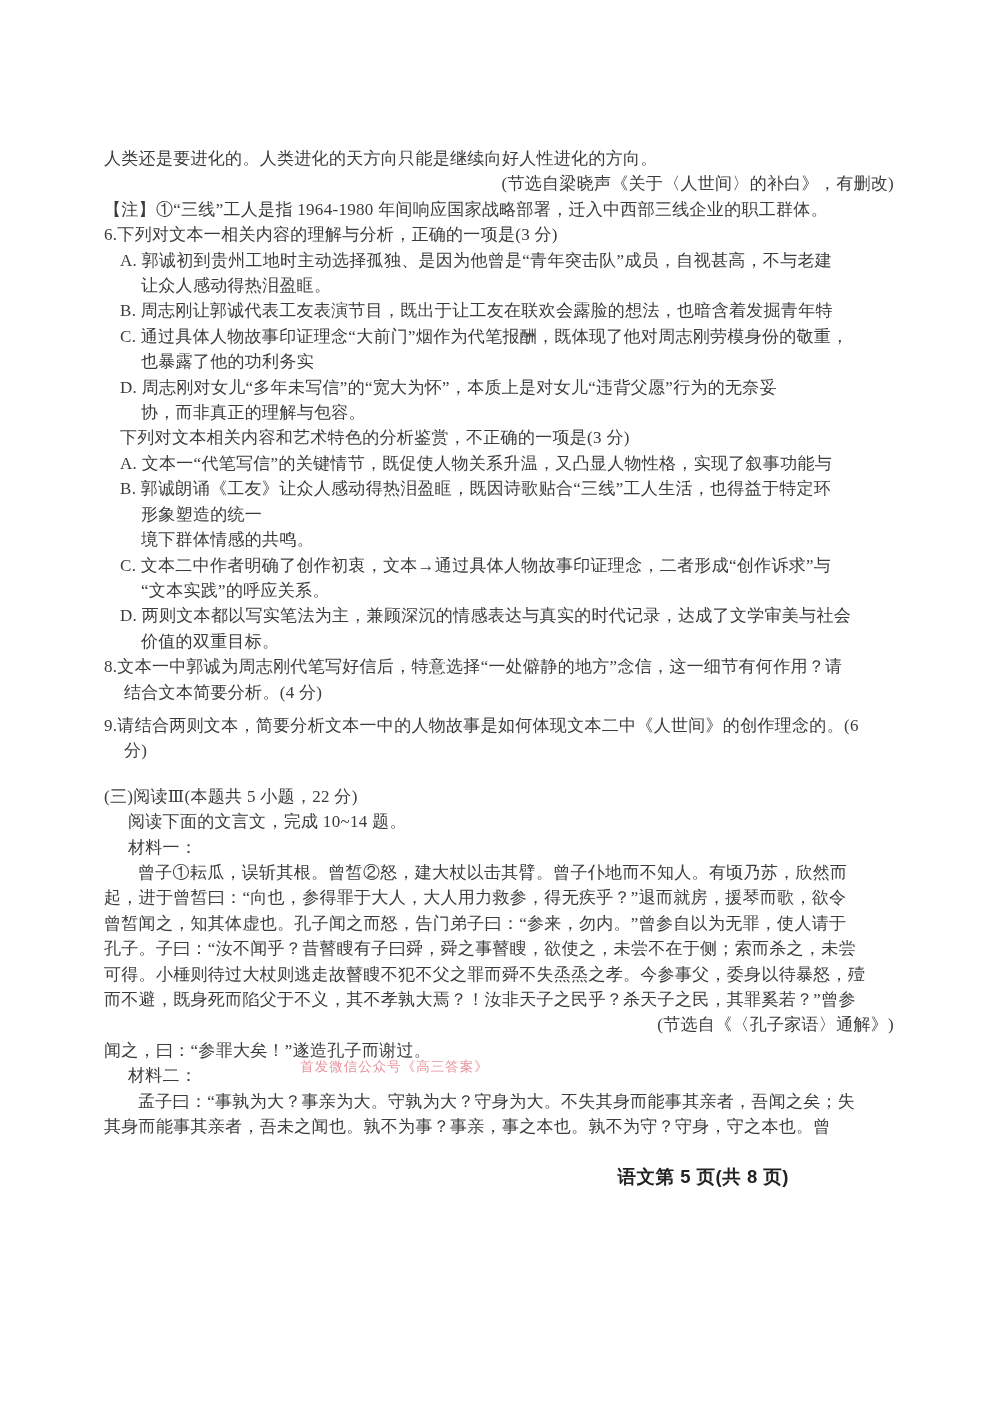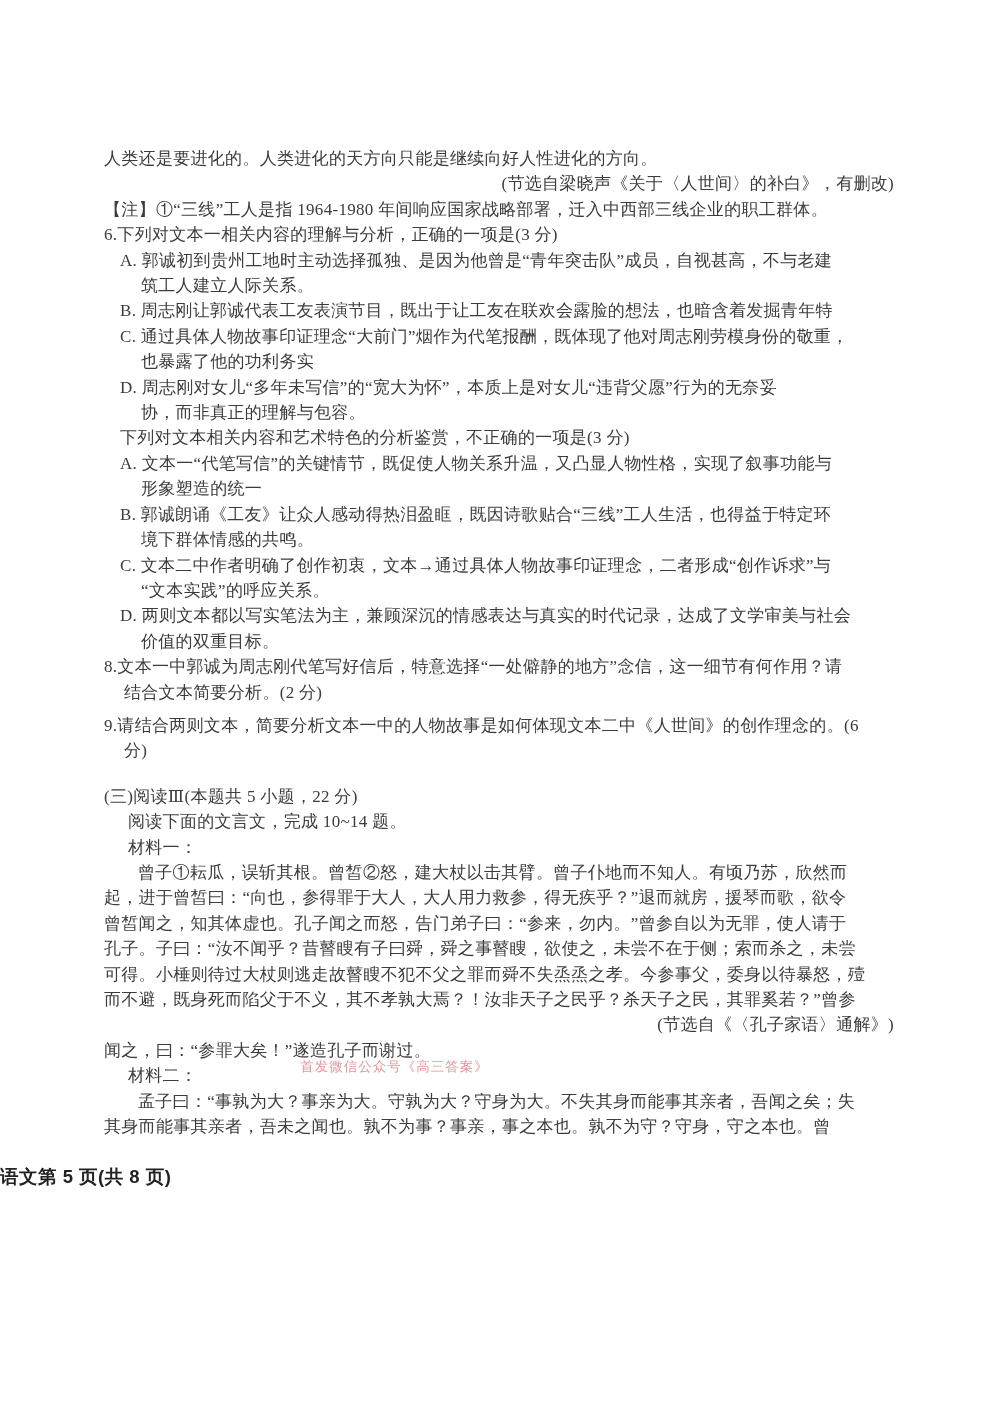--- a/index.html
+++ b/index.html
@@ -39,21 +39,21 @@
     text-align: center;
     font-family: "Liberation Sans", "DejaVu Sans", sans-serif;
     font-size: 13.5px;
     color: #e8939b;
     letter-spacing: 1px;
     white-space: nowrap;
   }
   .footer {
     position: absolute;
     top: 1144px; left: 0; right: 0;
-    text-align: left;
+    text-align: right;
     font-family: "Liberation Sans", "DejaVu Sans", sans-serif;
     font-weight: 600;
     font-size: 18.5px;
     color: #222222;
     letter-spacing: 0.5px;
     white-space: nowrap;
   }
 </style>
 </head>
 <body>
@@ -61,39 +61,39 @@
 <div class="sheet">
 
   <div class="content">
 
     <div class="ln">人类还是要进化的。人类进化的天方向只能是继续向好人性进化的方向。</div>
     <div class="ln right">(节选自梁晓声《关于〈人世间〉的补白》，有删改)</div>
     <div class="ln">【注】①“三线”工人是指 1964-1980 年间响应国家战略部署，迁入中西部三线企业的职工群体。</div>
 
     <div class="ln">6.下列对文本一相关内容的理解与分析，正确的一项是(3 分)</div>
     <div class="ln i1">A. 郭诚初到贵州工地时主动选择孤独、是因为他曾是“青年突击队”成员，自视甚高，不与老建</div>
-    <div class="ln i2">筑工人建立人际关系。</div>
+    <div class="ln i2">让众人感动得热泪盈眶。</div>
     <div class="ln i1">B. 周志刚让郭诚代表工友表演节目，既出于让工友在联欢会露脸的想法，也暗含着发掘青年特</div>
     <div class="ln i1">C. 通过具体人物故事印证理念“大前门”烟作为代笔报酬，既体现了他对周志刚劳模身份的敬重，</div>
     <div class="ln i2">也暴露了他的功利务实</div>
     <div class="ln i1">D. 周志刚对女儿“多年未写信”的“宽大为怀”，本质上是对女儿“违背父愿”行为的无奈妥</div>
     <div class="ln i2">协，而非真正的理解与包容。</div>
 
     <div class="ln i1">下列对文本相关内容和艺术特色的分析鉴赏，不正确的一项是(3 分)</div>
     <div class="ln i1">A. 文本一“代笔写信”的关键情节，既促使人物关系升温，又凸显人物性格，实现了叙事功能与</div>
+    <div class="ln i1">B. 郭诚朗诵《工友》让众人感动得热泪盈眶，既因诗歌贴合“三线”工人生活，也得益于特定环</div>
     <div class="ln i2">形象塑造的统一</div>
-    <div class="ln i1">B. 郭诚朗诵《工友》让众人感动得热泪盈眶，既因诗歌贴合“三线”工人生活，也得益于特定环</div>
     <div class="ln i2">境下群体情感的共鸣。</div>
     <div class="ln i1">C. 文本二中作者明确了创作初衷，文本→通过具体人物故事印证理念，二者形成“创作诉求”与</div>
     <div class="ln i2">“文本实践”的呼应关系。</div>
     <div class="ln i1">D. 两则文本都以写实笔法为主，兼顾深沉的情感表达与真实的时代记录，达成了文学审美与社会</div>
     <div class="ln i2">价值的双重目标。</div>
 
     <div class="ln">8.文本一中郭诚为周志刚代笔写好信后，特意选择“一处僻静的地方”念信，这一细节有何作用？请</div>
-    <div class="ln iq">结合文本简要分析。(2 分)</div>
+    <div class="ln iq">结合文本简要分析。(4 分)</div>
 
     <div class="ln gap-q9">9.请结合两则文本，简要分析文本一中的人物故事是如何体现文本二中《人世间》的创作理念的。(6</div>
     <div class="ln iq">分)</div>
 
     <div class="ln gap-s3">(三)阅读Ⅲ(本题共 5 小题，22 分)</div>
     <div class="ln ib">阅读下面的文言文，完成 10~14 题。</div>
     <div class="ln ib">材料一：</div>
 
     <div class="ln ip">曾子①耘瓜，误斩其根。曾皙②怒，建大杖以击其臂。曾子仆地而不知人。有顷乃苏，欣然而</div>
     <div class="ln">起，进于曾皙曰：“向也，参得罪于大人，大人用力救参，得无疾乎？”退而就房，援琴而歌，欲令</div>

